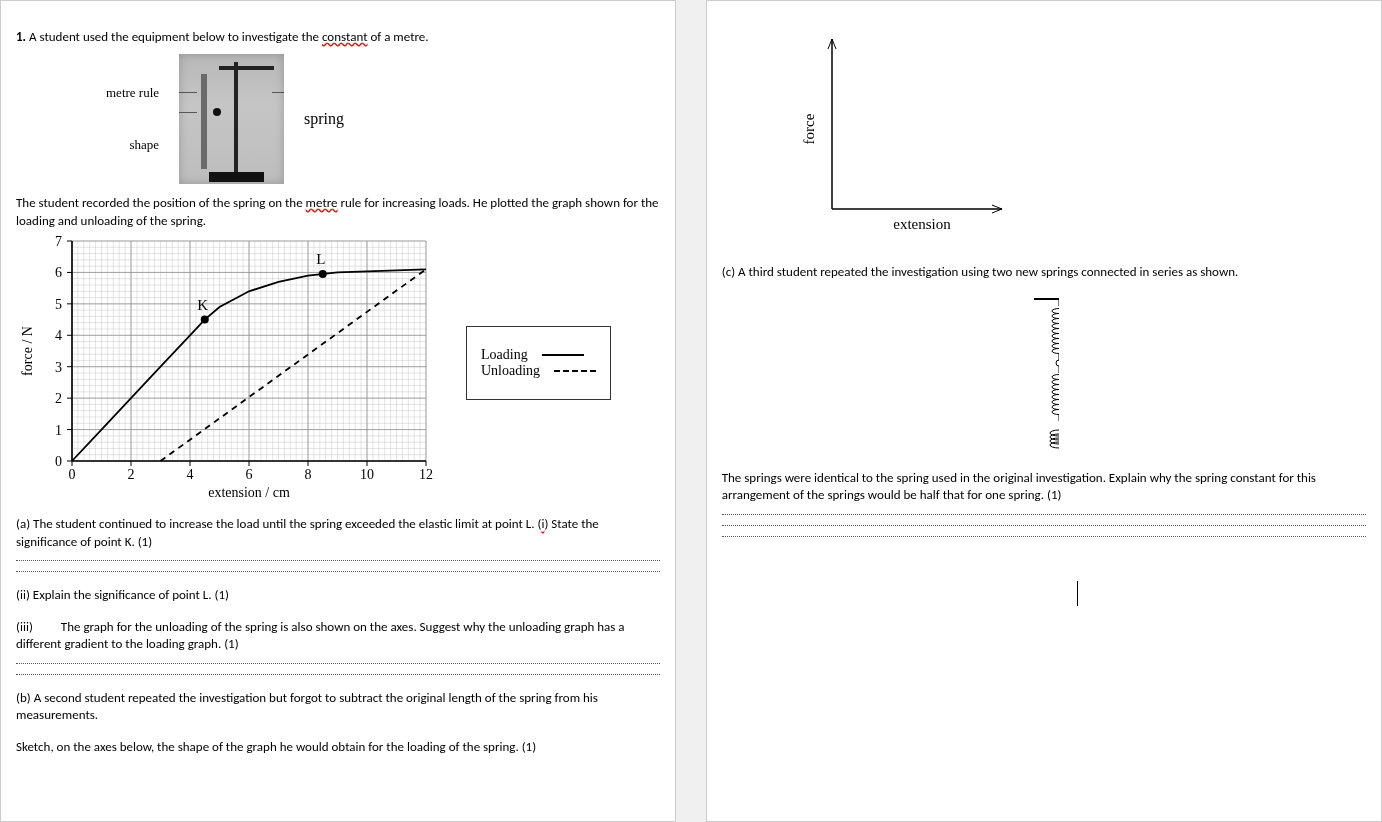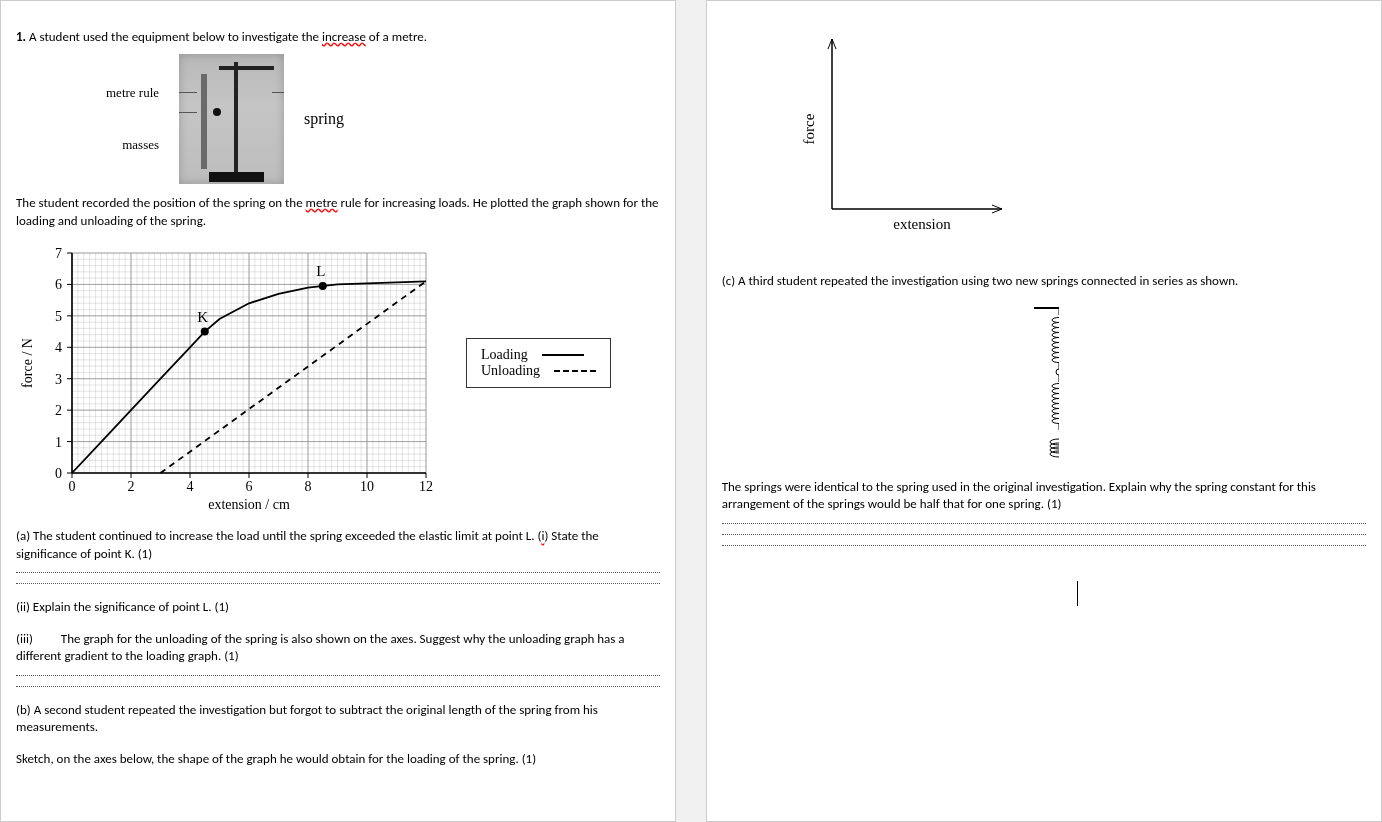--- a/index.html
+++ b/index.html
@@ -77,32 +77,32 @@
   .apparatus-img .hook-line {
     position:absolute; left:0; top:38px; width:18px; height:1px; background:#555;
   }
   .apparatus-img .hook-line2 {
     position:absolute; left:0; top:58px; width:18px; height:1px; background:#555;
   }
   .apparatus-img .hook-line3 {
     position:absolute; right:0; top:38px; width:12px; height:1px; background:#555;
   }
   .para {
-    margin: 10px 0 16px 0;
+    margin: 10px 0 4px 0;
     line-height: 1.35;
   }
   .chart-wrap {
     display:flex;
     align-items:flex-start;
     gap:20px;
     margin-top:-2px;
   }
   .legend-box {
     border:1px solid #333;
-    padding:8px 14px;
+    padding:20px 14px;
     font-family:"Times New Roman", serif;
     font-size:14px;
     margin-top:95px;
   }
   .legend-row { display:flex; align-items:center; gap:14px; }
   .legend-solid { width:42px; border-top:2px solid #000; }
   .legend-dash  { width:42px; border-top:2px dashed #000; }
   .question-text {
     margin: 14px 0 6px 0;
     line-height: 1.35;
@@ -135,27 +135,27 @@
     background:#000;
   }
 </style>
 </head>
 <body>
 
 <div class="page">
 
   <div class="q1-header">
     <span class="num">1.</span>
-    <span>A student used the equipment below to investigate the </span><span class="spellred">increase</span><span> of a metre.</span>
+    <span>A student used the equipment below to investigate the </span><span class="spellred">constant</span><span> of a metre.</span>
   </div>
 
   <div class="apparatus-box">
     <div class="apparatus-label-left">
       <span>metre rule</span>
-      <span>masses</span>
+      <span>shape</span>
     </div>
     <div class="apparatus-img">
       <div class="stand-base"></div>
         <div class="stand-pole"></div>
         <div class="stand-arm"></div>
       <div class="ruler"></div>
         <div class="spring-dot"></div>
       <div class="hook-line"></div>
         <div class="hook-line2"></div>
         <div class="hook-line3"></div>
@@ -363,21 +363,21 @@
     <line x1="40" y1="10" x2="40" y2="180" stroke="#000" stroke-width="1.5"></line>
     <line x1="40" y1="10" x2="36" y2="20" stroke="#000"></line>
       <line x1="40" y1="10" x2="44" y2="20" stroke="#000"></line>
     <line x1="40" y1="180" x2="210" y2="180" stroke="#000" stroke-width="1.5"></line>
     <line x1="210" y1="180" x2="200" y2="176" stroke="#000"></line>
       <line x1="210" y1="180" x2="200" y2="184" stroke="#000"></line>
     <text x="22" y="100" transform="rotate(-90 22 100)" class="serif" font-size="15" text-anchor="middle">force</text>
     <text x="130" y="200" class="serif" font-size="15" text-anchor="middle">extension</text>
   </svg>
 
-  <div class="question-text" style="margin-top:30px">(c) A third student repeated the investigation using two new springs connected in series as shown.</div>
+  <div class="question-text" style="margin-top:21px">(c) A third student repeated the investigation using two new springs connected in series as shown.</div>
 
   <svg class="springs-series" width="60" height="160">
     <line x1="5" y1="8" x2="55" y2="8" stroke="#000" stroke-width="2"></line>
     <line x1="30" y1="8" x2="30" y2="15" stroke="#000"></line>
 
     <g stroke="#000" stroke-width="1" fill="none">
       <ellipse cx="30" cy="20" rx="7" ry="2.5"></ellipse>
         <ellipse cx="30" cy="25" rx="7" ry="2.5"></ellipse>
       <ellipse cx="30" cy="30" rx="7" ry="2.5"></ellipse>
         <ellipse cx="30" cy="35" rx="7" ry="2.5"></ellipse>

